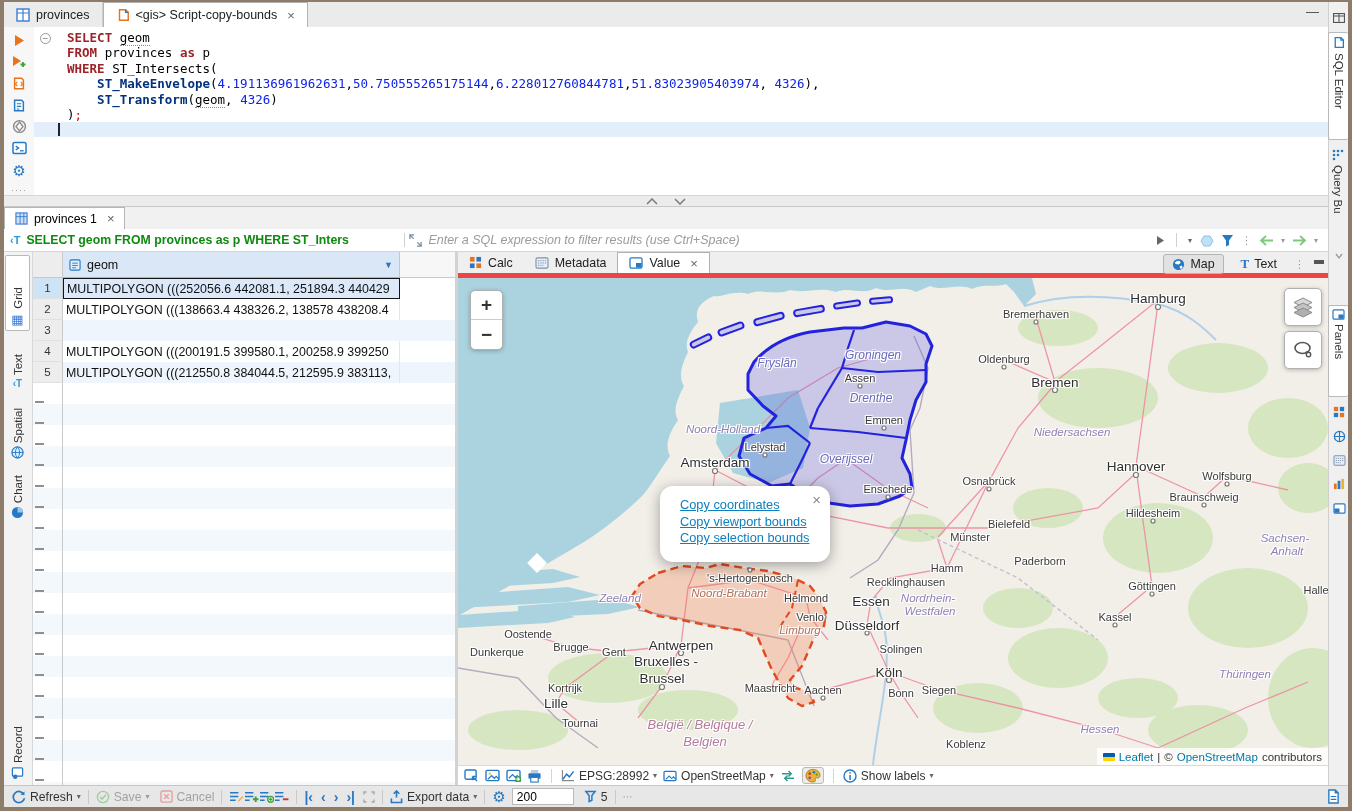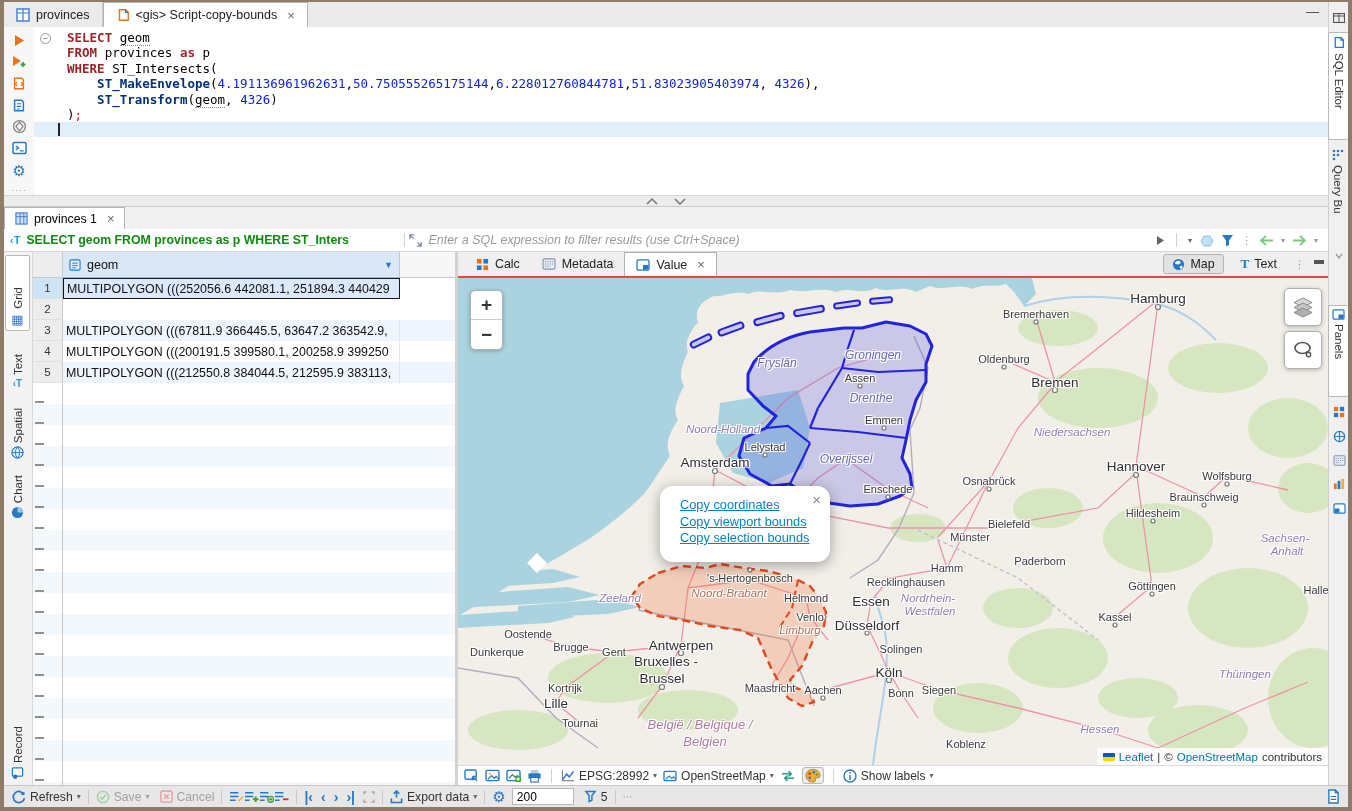--- a/index.html
+++ b/index.html
@@ -59,21 +59,21 @@
   .grow.odd .gval,.grow.odd .grest{background:#eef5fc;}
   .grow .grest{flex:1;}
   .grow.sel .gnum{background:#cfe3f7;}
   .grow.sel .gval{background:#dbe9fa;border:1.6px solid #151515;}
   #gstripes{left:30px;top:131px;width:392px;height:402px;background:repeating-linear-gradient(180deg,#fff 0 21px,#f3f8fd 21px 42px);}
   #gnumstripes{left:0;top:131px;width:30px;height:402px;background:repeating-linear-gradient(180deg,#fff 0 21px,#f3f8fd 21px 42px);border-right:1px solid #c9c9c9;box-sizing:border-box;}
   #gdashes{left:2px;top:131px;width:9px;height:402px;background:repeating-linear-gradient(180deg,transparent 0 18px,#8f8f8f 18px 20px,transparent 20px 21px);}
   #vsplit{left:455px;top:252px;width:3px;height:533px;background:#d2d2d2;}
   
   #vpanel{left:458px;top:252px;width:870px;height:533px;background:#fff;}
-  #vtabbar{left:0;top:0;width:870px;height:26px;background:#efefef;border-bottom:2px solid #ef4444;display:flex;box-sizing:border-box;padding-left:7px;}
+  #vtabbar{left:0;top:0;width:870px;height:26px;background:#efefef;border-bottom:5px solid #ef4444;display:flex;box-sizing:border-box;}
   .vtab{display:flex;align-items:center;gap:6px;padding:0 11px;font-size:12.4px;color:#222;}
   .vtab.active{background:#fff;border:1px solid #b2b2b2;border-bottom:none;}
   #viewbtns{position:absolute;right:4px;top:2px;display:flex;align-items:center;gap:9px;}
   .viewbtn{display:flex;align-items:center;gap:5px;font-size:12.4px;color:#222;padding:2px 8px;border-radius:3px;}
   .viewbtn.selected{background:#e2e2e2;border:1px solid #b5b5b5;}
   
   #map{left:0;top:26px;width:870px;height:487px;background:#f2efe9;overflow:hidden;}
   .mlabel{position:absolute;transform:translate(-50%,-50%);white-space:nowrap;pointer-events:none;text-shadow:1px 1px 0 #fff,-1px -1px 0 #fff,1px -1px 0 #fff,-1px 1px 0 #fff,0 0 3px #fff;}
   .mlabel.city{font-size:11px;color:#3a3a3a;}
   .mlabel.city-lg{font-size:13.5px;color:#2e2e2e;}
@@ -330,26 +330,26 @@
   <div id="grows" class="abs">
 
       <div class="grow sel">
         <div class="gnum">1</div>
         <div class="gval">MULTIPOLYGON (((252056.6 442081.1, 251894.3 440429</div>
         <div class="grest"></div>
       </div>
 
       <div class="grow">
         <div class="gnum">2</div>
+        <div class="gval">MULTIPOLYGON (((138663.4 438326.2, 138578 438208.4</div>
         <div class="grest"></div>
       </div>
 
       <div class="grow odd">
         <div class="gnum">3</div>
-        <div class="gval">MULTIPOLYGON (((67811.9 366445.5, 63647.2 363542.9,</div>
         <div class="grest"></div>
       </div>
 
       <div class="grow">
         <div class="gnum">4</div>
         <div class="gval">MULTIPOLYGON (((200191.5 399580.1, 200258.9 399250</div>
         <div class="grest"></div>
       </div>
 
       <div class="grow odd">

